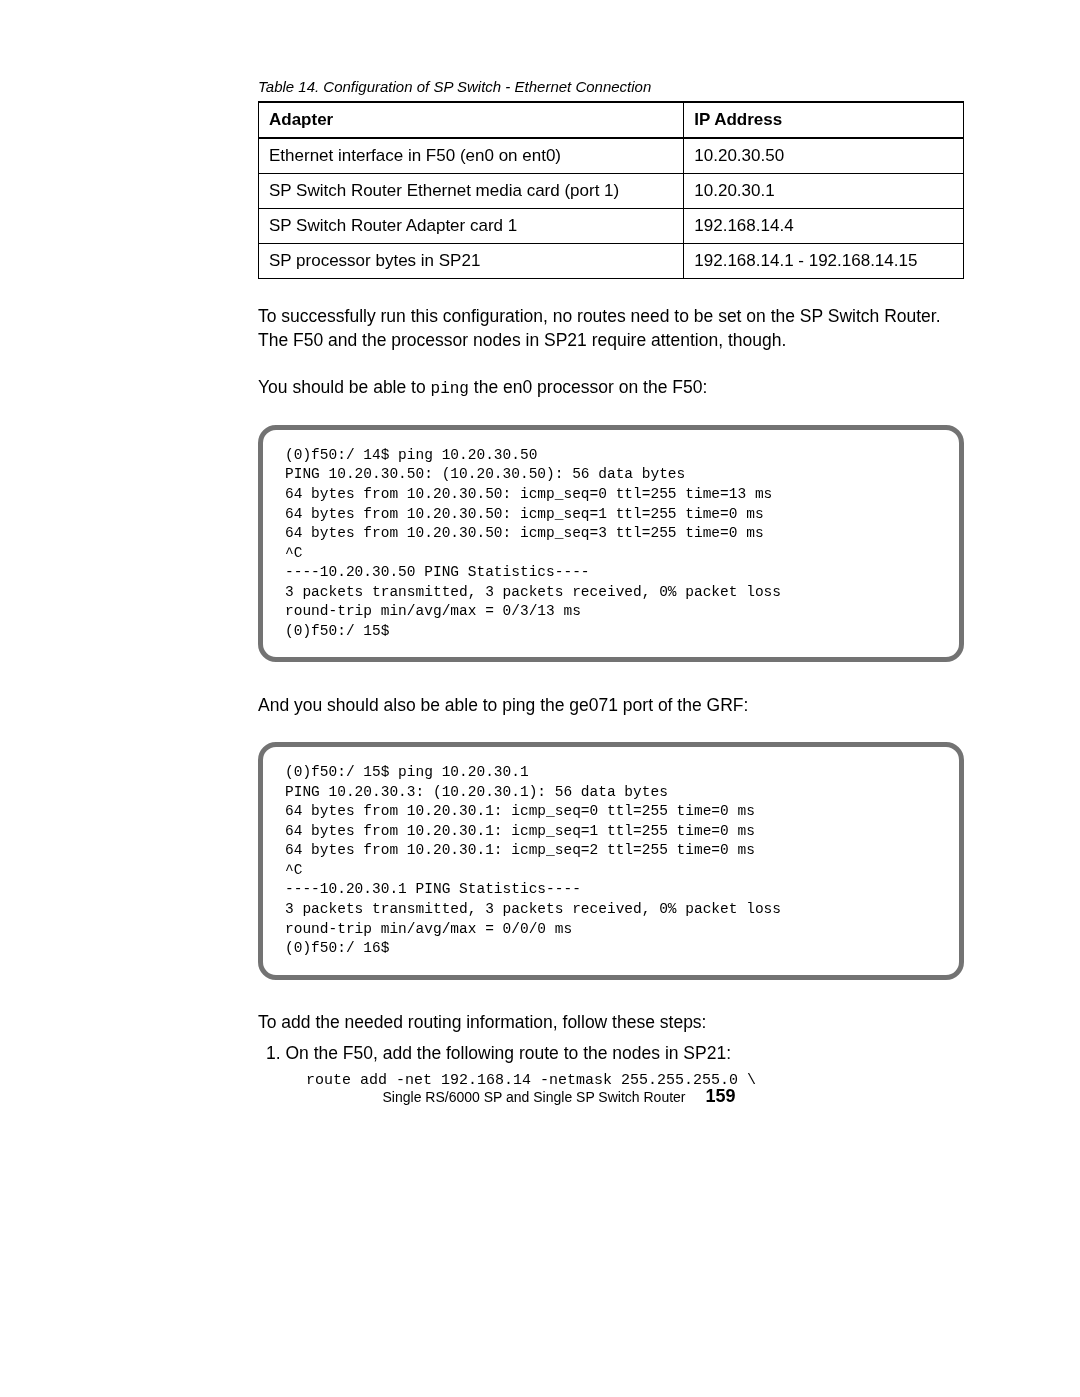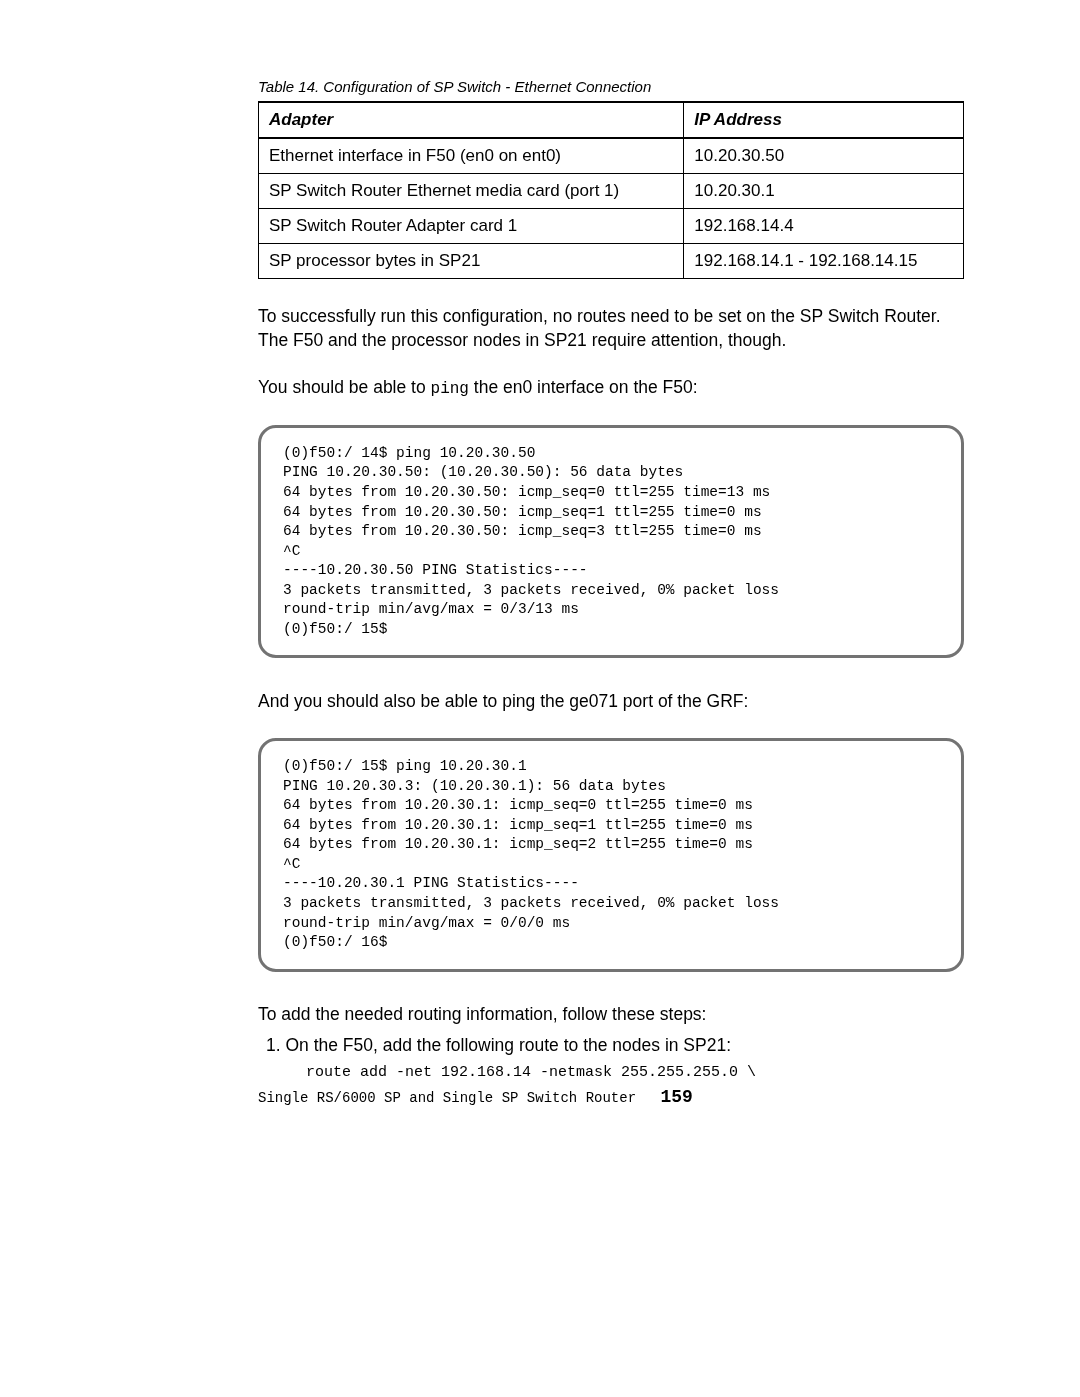--- a/index.html
+++ b/index.html
@@ -29,37 +29,36 @@
   th, td {
     border: 1px solid #000;
     padding: 7px 10px;
     text-align: left;
     font-size: 17px;
     vertical-align: top;
   }
   thead tr {
     border-top: 2px solid #000;
     border-bottom: 2px solid #000;
-    font-style: italic;
   }
   th {
     font-weight: bold;
     font-size: 17px;
   }
   .body-text {
     font-size: 17.5px;
     line-height: 1.35;
     margin: 0 0 24px 0;
   }
   .body-text .mono {
     font-family: "Courier New", monospace;
     font-size: 16px;
   }
   .terminal-box {
-    border: 3px solid #737373;
+    border: 5px solid #737373;
     border-radius: 18px;
     padding: 16px 22px;
     margin: 8px 0 32px 0;
     font-family: "Courier New", monospace;
     font-size: 14.5px;
     line-height: 1.35;
     white-space: pre;
   }
   .steps-intro {
     font-size: 17.5px;
@@ -75,23 +74,22 @@
     font-family: "Courier New", monospace;
     font-size: 15px;
     padding-left: 48px;
     margin: 6px 0 0 0;
   }
   .footer {
     position: absolute;
     bottom: 290px;
     right: 220px;
     left: 258px;
-    text-align: left;
+    text-align: center;
     font-size: 14px;
-    font-family: Liberation Mono, monospace;
   }
   .footer .page-num {
     font-weight: bold;
     font-size: 18px;
     margin-left: 16px;
   }
 </style>
 </head>
 <body>
 
@@ -122,21 +120,21 @@
       <tr>
         <td>SP processor bytes in SP21</td>
         <td>192.168.14.1 - 192.168.14.15</td>
       </tr>
     </tbody>
   </table>
 
   <p class="body-text">To successfully run this configuration, no routes need to be set on the SP Switch Router. The F50 and the processor nodes in SP21 require attention, though.</p>
 
   <p class="body-text">
-    <span>You should be able to </span><span class="mono">ping</span><span> the en0 interface on the F50:</span>
+    <span>You should be able to </span><span class="mono">ping</span><span> the en0 processor on the F50:</span>
   </p>
 
   <div class="terminal-box">(0)f50:/ 14$ ping 10.20.30.50
 PING 10.20.30.50: (10.20.30.50): 56 data bytes
 64 bytes from 10.20.30.50: icmp_seq=0 ttl=255 time=13 ms
 64 bytes from 10.20.30.50: icmp_seq=1 ttl=255 time=0 ms
 64 bytes from 10.20.30.50: icmp_seq=3 ttl=255 time=0 ms
 ^C
 ----10.20.30.50 PING Statistics----
 3 packets transmitted, 3 packets received, 0% packet loss

